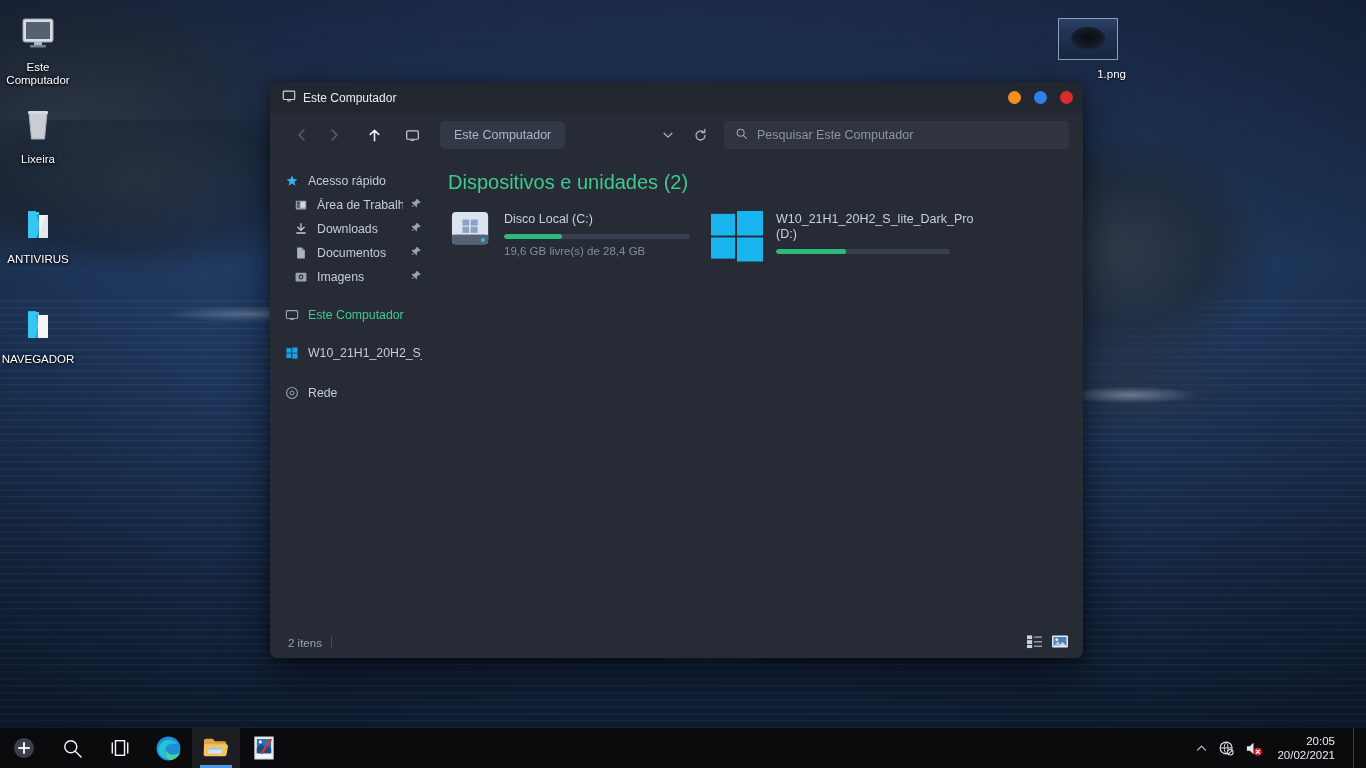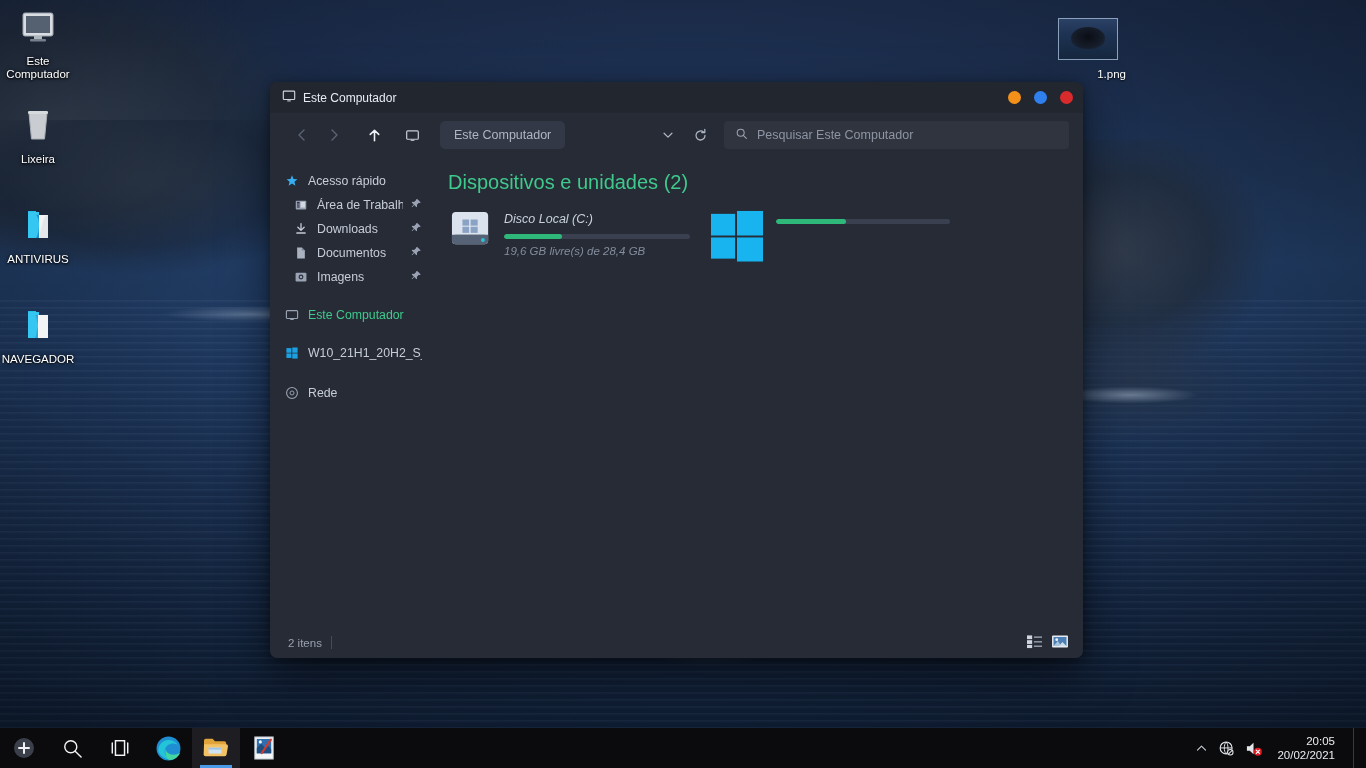--- a/index.html
+++ b/index.html
@@ -137,21 +137,21 @@
   .sb-item.child { padding-left: 9px; }
   .sb-item.sel { color: #3fc98c; }
   .sb-item .ic { width: 16px; display: flex; align-items: center; justify-content: center; flex: 0 0 auto; }
   .sb-item .txt { white-space: nowrap; overflow: hidden; }
   .sb-item .pin { margin-left: auto; flex: 0 0 auto; }
   .sb-gap { height: 8px; }
 
   
   .content { flex: 1; padding: 14px 16px 0 16px; min-width: 0; }
   .grouphdr { color: #3fc98c; font-size: 20px; margin: 0 0 10px 2px; }
-  .drives { display: flex; gap: 12px; flex-wrap: wrap; font-style: italic; }
+  .drives { display: flex; gap: 12px; flex-wrap: wrap; }
   .drive { width: 248px; display: flex; gap: 12px; padding: 6px 4px; border-radius: 4px; cursor: pointer; }
   .drive .dtext { flex: 1; min-width: 0; padding-top: 2px; }
   .drive .dname { color: #c9d1dd; font-size: 12.5px; line-height: 15px; }
   .bar { height: 5px; background: #3a4050; border-radius: 3px; margin: 7px 0 6px; overflow: hidden; }
   .bar > i { display: block; height: 100%; background: #2eb87a; border-radius: 3px; }
   .dfree { color: #848d9d; font-size: 11.5px; }
 
   .statusbar {
     height: 27px; flex: 0 0 auto; display: flex; align-items: center;
     padding: 0 14px 4px 18px; color: #9aa2b1; font-size: 11.5px; gap: 9px;
@@ -191,21 +191,21 @@
   <div class="wp-layer wp-haze"></div>
   <div class="wp-layer wp-cliff-left"></div>
   <div class="wp-layer wp-cliff-left2"></div>
   <div class="wp-layer wp-cliff-right"></div>
   <div class="wp-layer wp-cliff-right2"></div>
   <div class="wp-layer wp-foam-r"></div>
   <div class="wp-layer wp-foam-l"></div>
   <div class="wp-layer wp-blob"></div>
   <div class="wp-layer wp-vign"></div>
 
-  <div class="dicon" style="left:0px; top:2px;">
+  <div class="dicon" style="left:0px; top:8px;">
     <div class="glyph">
       <svg width="42" height="42" viewBox="0 0 42 42">
         <rect x="6" y="7" width="30" height="23" rx="2" fill="#d9dde2" stroke="#9aa3ad" stroke-width="1"></rect>
         <rect x="9" y="10" width="24" height="17" fill="#556170"></rect>
         <rect x="17" y="30" width="8" height="3" fill="#aeb5bd"></rect>
         <rect x="13" y="33" width="16" height="2.5" rx="1" fill="#76808c"></rect>
       </svg>
     </div>
     <span class="lbl">Este<br>Computador</span>
   </div>
@@ -462,20 +462,21 @@
           <div class="drive">
             <div>
               <svg width="54" height="52" viewBox="0 0 56 54">
                 <rect x="1" y="4" width="25" height="22.5" fill="#17b4f0"></rect>
                 <rect x="28" y="1" width="27" height="25.5" fill="#17b4f0"></rect>
                 <rect x="1" y="28.5" width="25" height="22" fill="#17b4f0"></rect>
                 <rect x="28" y="28.5" width="27" height="25" fill="#17b4f0"></rect>
               </svg>
             </div>
             <div class="dtext">
+              <div class="dname">W10_21H1_20H2_S_lite_Dark_Pro (D:)</div>
               <div class="bar">
                 <i style="width: 40%;"></i>
               </div>
               <div class="dfree"></div>
             </div>
           </div>
 
         </div>
       </div>
     </div>

